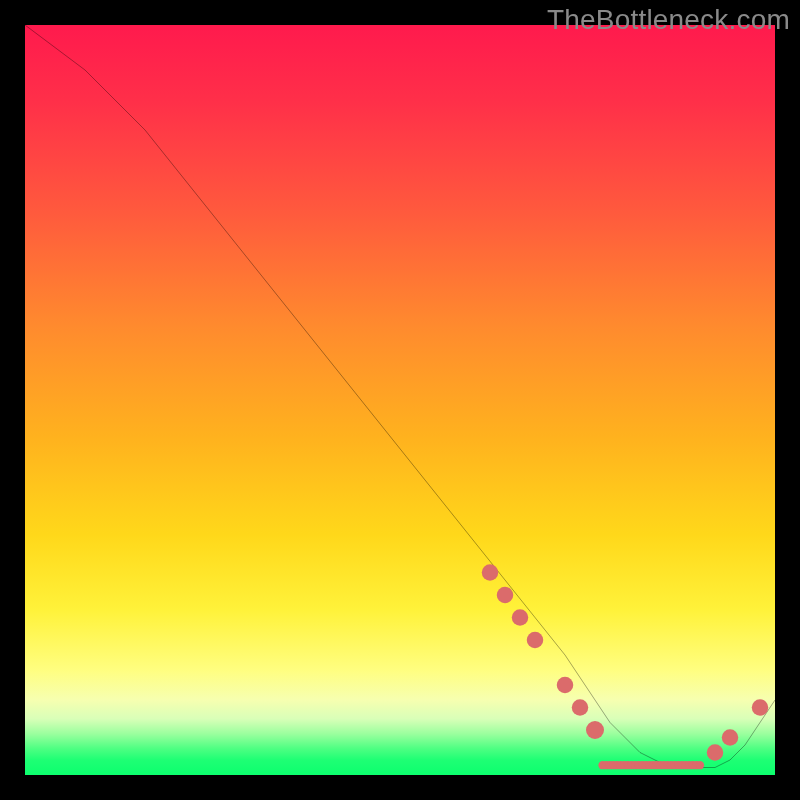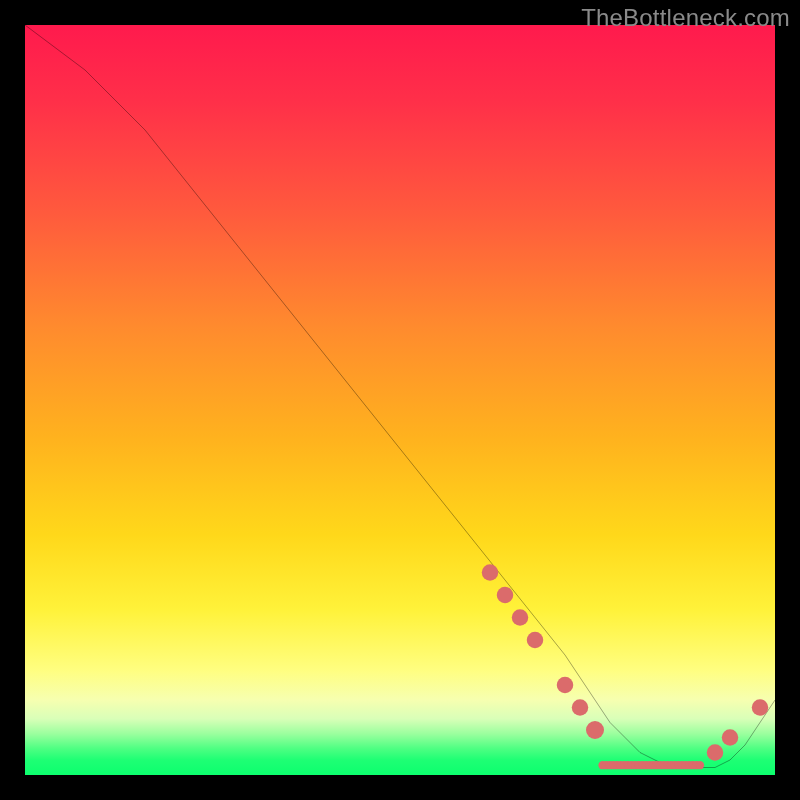--- a/index.html
+++ b/index.html
@@ -14,21 +14,21 @@
   .frame {
     position: relative;
     width: 800px;
     height: 800px;
     background: #000;
   }
   .watermark {
     position: absolute;
     top: 4px;
     right: 10px;
-    font-size: 24px;
+    font-size: 28px;
     font-weight: 500;
     color: #8a8a8a;
     z-index: 50;
     letter-spacing: 0.2px;
   }
   .plot {
     position: absolute;
     left: 25px;
     top: 25px;
     width: 750px;

